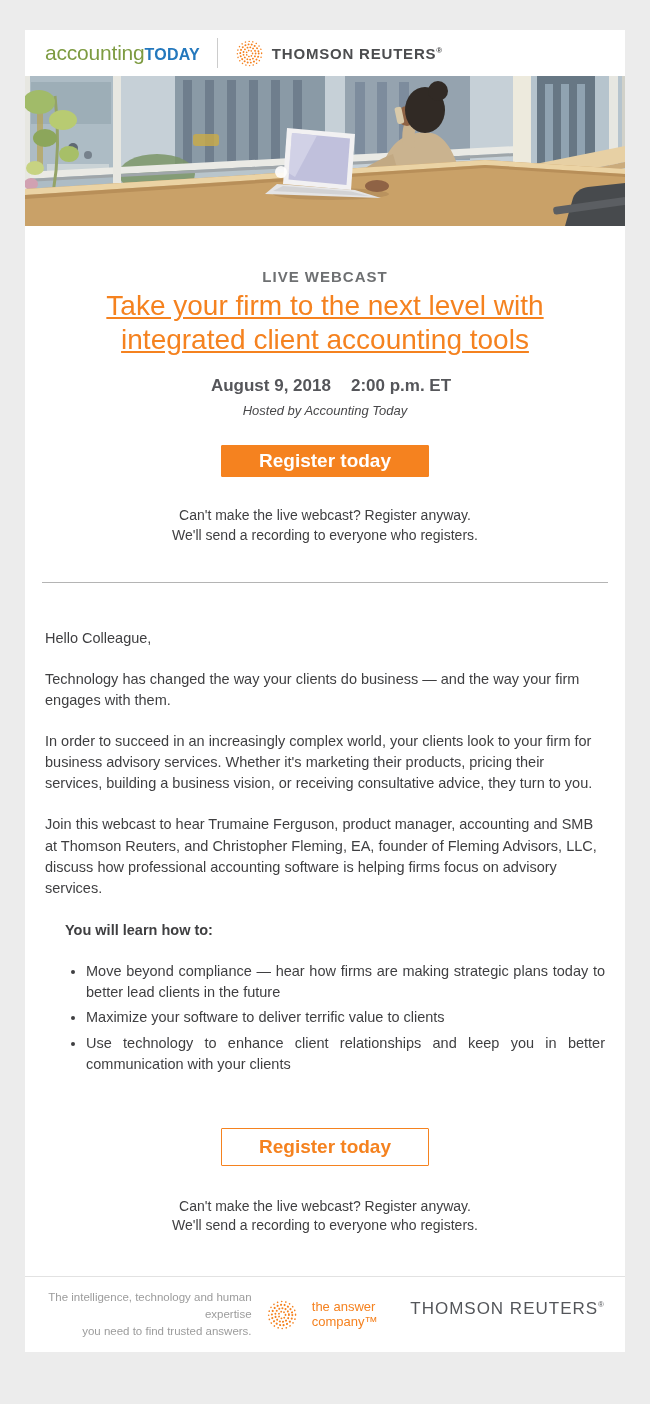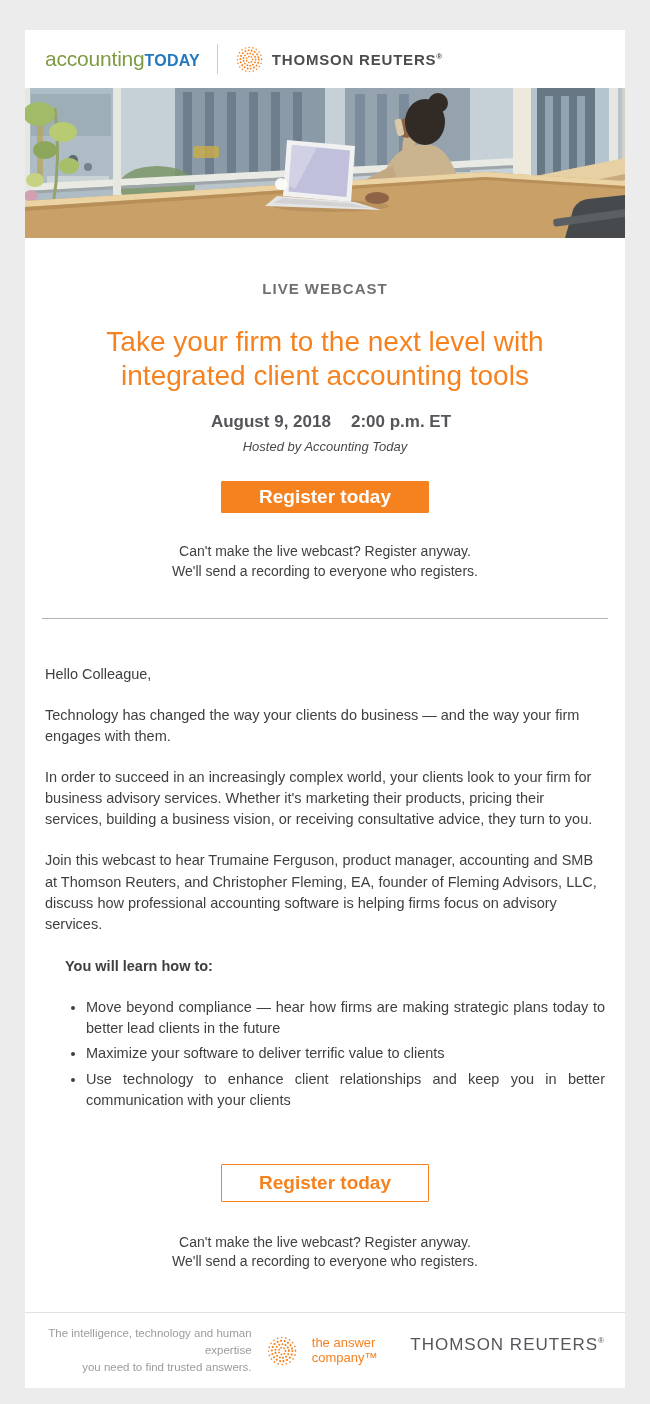--- a/index.html
+++ b/index.html
@@ -9,37 +9,37 @@
     font-family: "Liberation Sans", sans-serif;
     color: #3f3f41;
   }
   .page { width: 650px; min-height: 1404px; margin: 0 auto; background:#ececec; }
 
   
   .card { width: 600px; margin: 0 auto; background: #ffffff; padding-top: 0; }
   .card-spacer { height: 30px; }
 
   
-  .hdr { height: 58px; display: flex; align-items: center; padding: 0 20px; }
+  .hdr { height: 46px; display: flex; align-items: center; padding: 0 20px; }
   .brand-at { display: inline-flex; align-items: baseline; white-space: nowrap; }
   .brand-at .p1 { font-size: 21px; color: #7d9b41; letter-spacing: -0.2px; }
   .brand-at .p2 { font-size: 16px; color: #2478bd; font-weight: bold; letter-spacing: 0.2px; }
   .hdr-div { width: 1px; height: 30px; background: #cccccc; margin: 0 17px; }
   .tr-lockup { display: inline-flex; align-items: center; gap: 8px; }
   .tr-name { font-size: 15px; font-weight: bold; color: #4c4d4f; letter-spacing: 0.8px; white-space: nowrap; }
   .tr-name sup { font-size: 8px; }
 
   
   .hero { width: 600px; height: 150px; display: block; }
 
   
   .webcast { text-align: center; padding-top: 42px; }
   .eyebrow { font-size: 15px; font-weight: bold; color: #6e7072; letter-spacing: 1px; }
   .title { font-size: 28px; font-weight: normal; color: #f5821f; line-height: 1.22;
-           margin: 28px auto 0; max-width: 566px; }
+           margin: 4px auto 0; max-width: 566px; text-decoration: underline; }
   .date-row { margin-top: 19px; font-size: 17px; font-weight: bold; color: #55565a; padding-left: 12px; }
   .date-row .time { margin-left: 20px; }
   .hosted { margin-top: 7px; font-size: 13px; font-style: italic; color: #48484a; }
   .btn { display: inline-block; font-size: 19px; font-weight: bold; border-radius: 1px;
          padding: 4px 37px; cursor: pointer; text-decoration: none; }
   .btn-solid { background: #f5821f; color: #ffffff; margin-top: 27px; border: 1px solid #f5821f; }
   .btn-outline { background: #ffffff; color: #f5821f; border: 1px solid #f5821f; }
   .note { margin-top: 29px; font-size: 14px; color: #3f3f41; line-height: 1.4; }
 
   .divider { border: none; border-top: 1px solid #b4b4b4; width: 566px; margin: 36px auto 0; }

